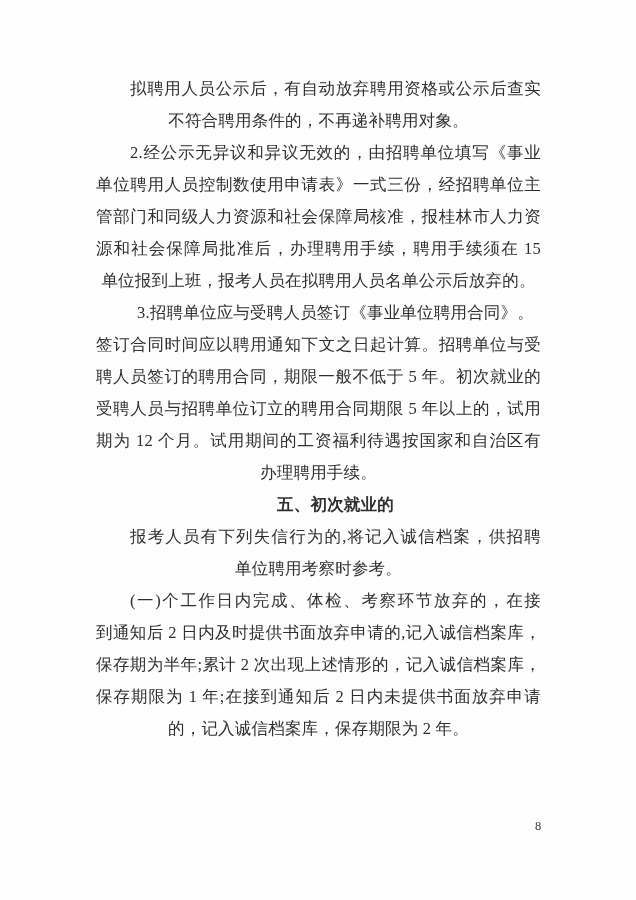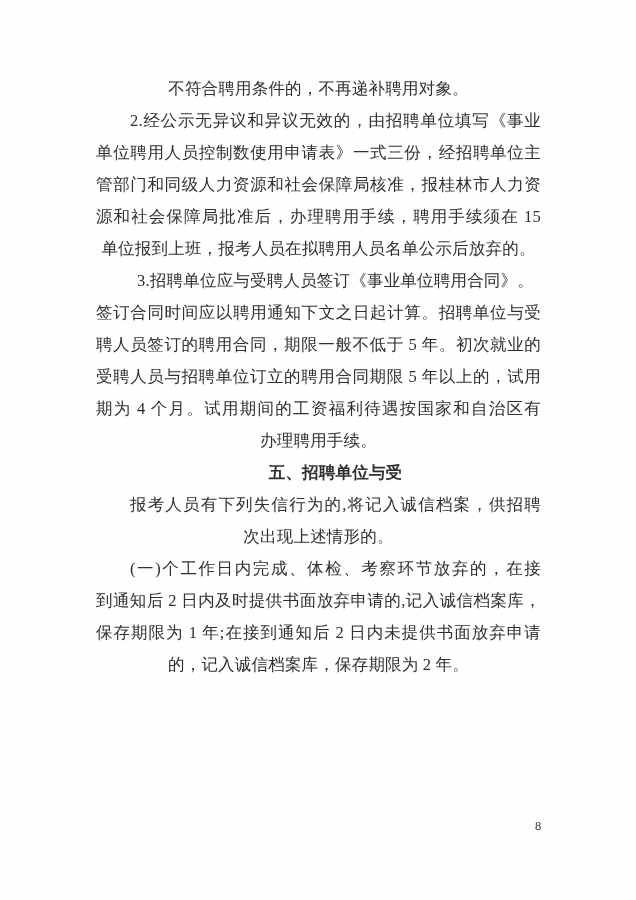--- a/index.html
+++ b/index.html
@@ -58,34 +58,36 @@
     line-height: 16px;
     color: #3a3a3a;
     font-family: "Liberation Serif", "DejaVu Serif", serif;
   }
 </style>
 </head>
 <body>
 
 <div class="page">
   <div class="content">
+    <div class="ln indent just">拟聘用人员公示后，有自动放弃聘用资格或公示后查实</div>
     <div class="ln">不符合聘用条件的，不再递补聘用对象。</div>
     <div class="ln indent just">2.经公示无异议和异议无效的，由招聘单位填写《事业</div>
     <div class="ln just">单位聘用人员控制数使用申请表》一式三份，经招聘单位主</div>
     <div class="ln just">管部门和同级人力资源和社会保障局核准，报桂林市人力资</div>
     <div class="ln just">源和社会保障局批准后，办理聘用手续，聘用手续须在 15</div>
     <div class="ln">单位报到上班，报考人员在拟聘用人员名单公示后放弃的。</div>
     <div class="ln indent">3.招聘单位应与受聘人员签订《事业单位聘用合同》。</div>
     <div class="ln just">签订合同时间应以聘用通知下文之日起计算。招聘单位与受</div>
     <div class="ln just">聘人员签订的聘用合同，期限一般不低于 5 年。初次就业的</div>
     <div class="ln just">受聘人员与招聘单位订立的聘用合同期限 5 年以上的，试用</div>
-    <div class="ln just">期为 4 个月。试用期间的工资福利待遇按国家和自治区有</div>
+    <div class="ln just">期为 12 个月。试用期间的工资福利待遇按国家和自治区有</div>
     <div class="ln">办理聘用手续。</div>
-    <div class="ln indent bold">五、招聘单位与受</div>
+    <div class="ln indent bold">五、初次就业的</div>
     <div class="ln indent just">报考人员有下列失信行为的,将记入诚信档案，供招聘</div>
-    <div class="ln">次出现上述情形的。</div>
+    <div class="ln">单位聘用考察时参考。</div>
     <div class="ln indent just">(一)个工作日内完成、体检、考察环节放弃的，在接</div>
     <div class="ln just">到通知后 2 日内及时提供书面放弃申请的,记入诚信档案库，</div>
+    <div class="ln just">保存期为半年;累计 2 次出现上述情形的，记入诚信档案库，</div>
     <div class="ln just">保存期限为 1 年;在接到通知后 2 日内未提供书面放弃申请</div>
     <div class="ln">的，记入诚信档案库，保存期限为 2 年。</div>
   </div>
   <div class="page-number">8</div>
 </div>
 
 </body></html>

